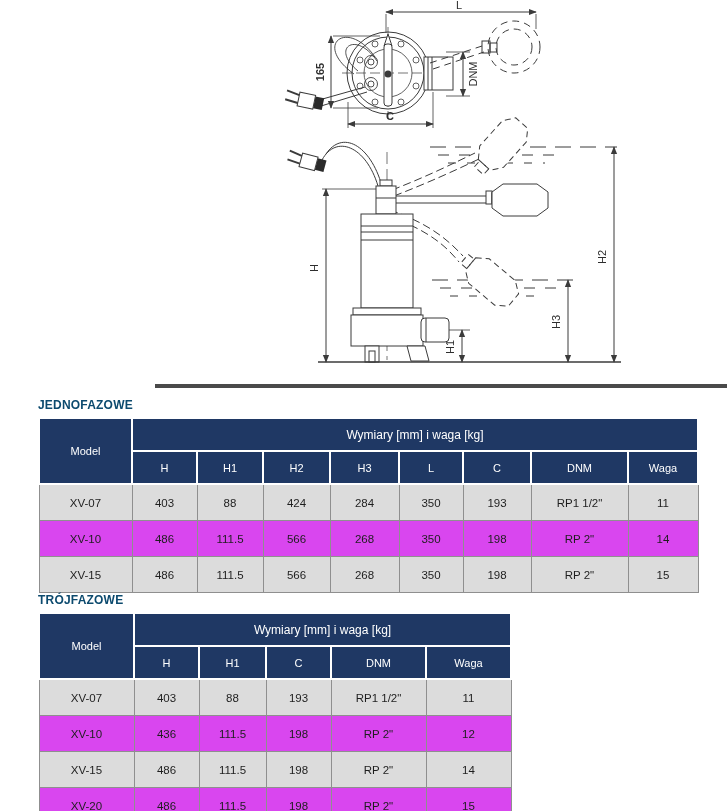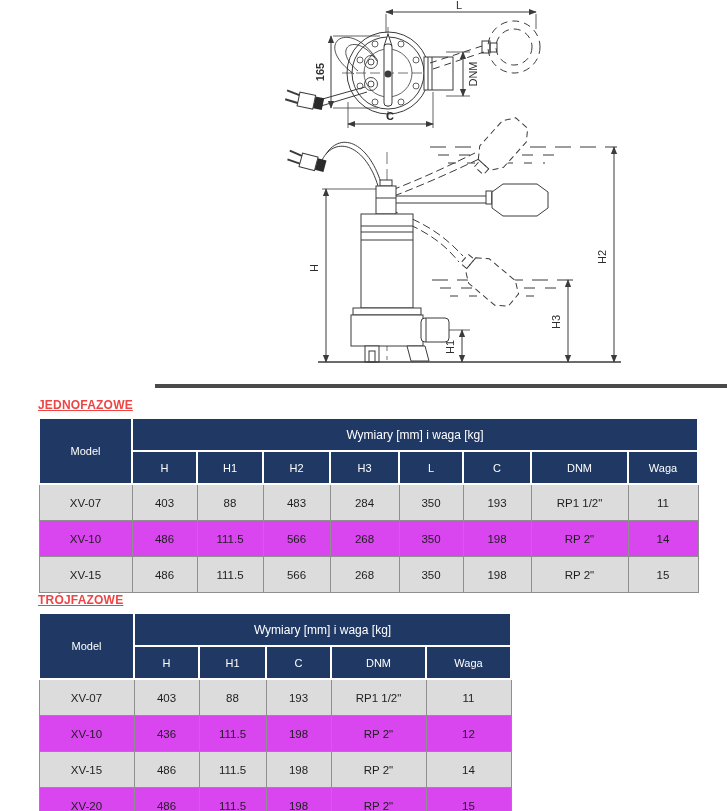--- a/index.html
+++ b/index.html
@@ -4,21 +4,21 @@
 <style>
   html,body{margin:0;padding:0;}
   body{
     width:727px;height:811px;overflow:hidden;background:#ffffff;
     font-family:"Liberation Sans",sans-serif;position:relative;
   }
   .diagram-wrap{width:727px;height:392px;position:relative;}
   svg text{font-family:"Liberation Sans",sans-serif;fill:#2e2e2e;font-size:11px;}
   svg text.bold{font-weight:bold;}
   .tbl-title{
-    margin:6px 0 5px 38px;font-weight:bold;font-size:12px;color:#ef4444;letter-spacing:.2px;text-decoration:underline;
+    margin:6px 0 5px 38px;font-weight:bold;font-size:12px;color:#0c4a6e;letter-spacing:.2px;
   }
   table.spec{border-collapse:collapse;margin-left:38px;table-layout:fixed;}
   table.spec th{
     background:#1F3864;color:#ffffff;border:2px solid #ffffff;
     font-size:11px;font-weight:normal;height:31px;padding:0;text-align:center;
   }
   table.spec th.model, table.spec th.group, table.spec th.waga{font-weight:normal;}
   table.spec th.group{font-size:12px;}
   table.spec td{
     border:1px solid #8f8f8f;text-align:center;vertical-align:middle;
@@ -256,21 +256,21 @@
       <th>C</th>
       <th>DNM</th>
       <th class="waga">Waga</th>
     </tr>
   </thead>
   <tbody>
     <tr class="alt">
       <td>XV-07</td>
       <td>403</td>
       <td>88</td>
-      <td>483</td>
+      <td>424</td>
       <td>284</td>
       <td>350</td>
       <td>193</td>
       <td>RP1 1/2"</td>
       <td>11</td>
     </tr>
     <tr class="plain">
       <td>XV-10</td>
       <td>486</td>
       <td>111.5</td>

